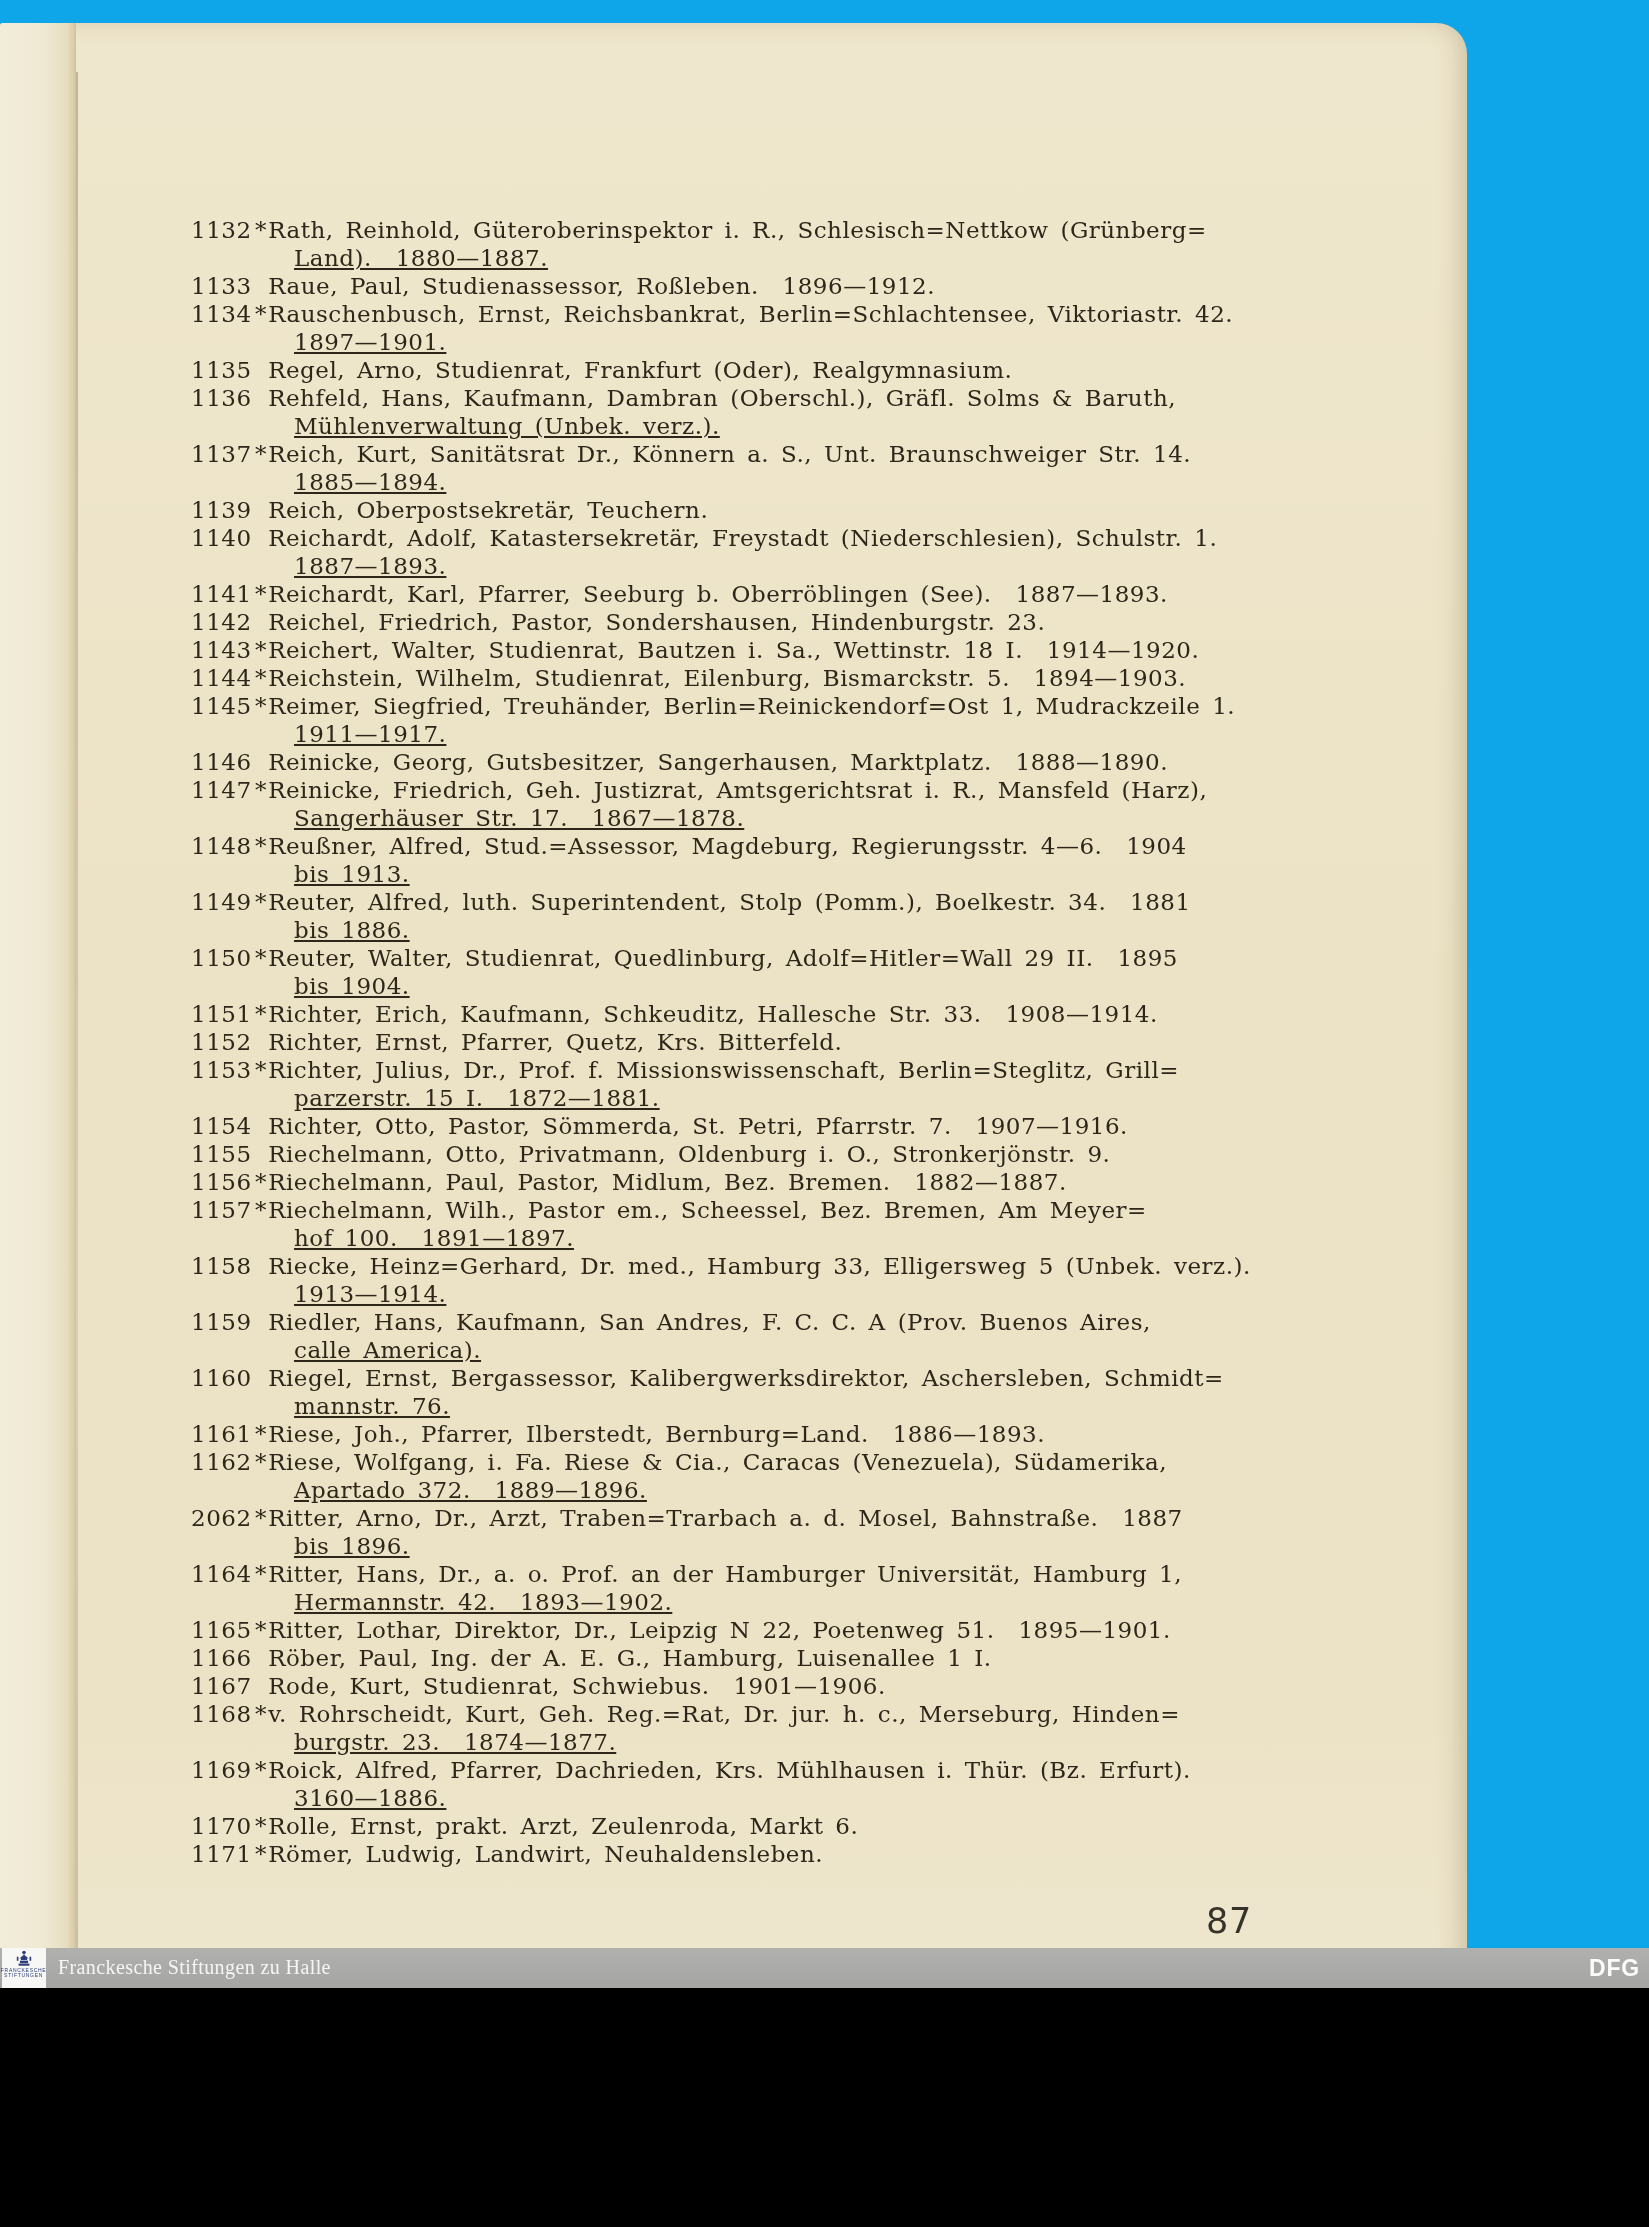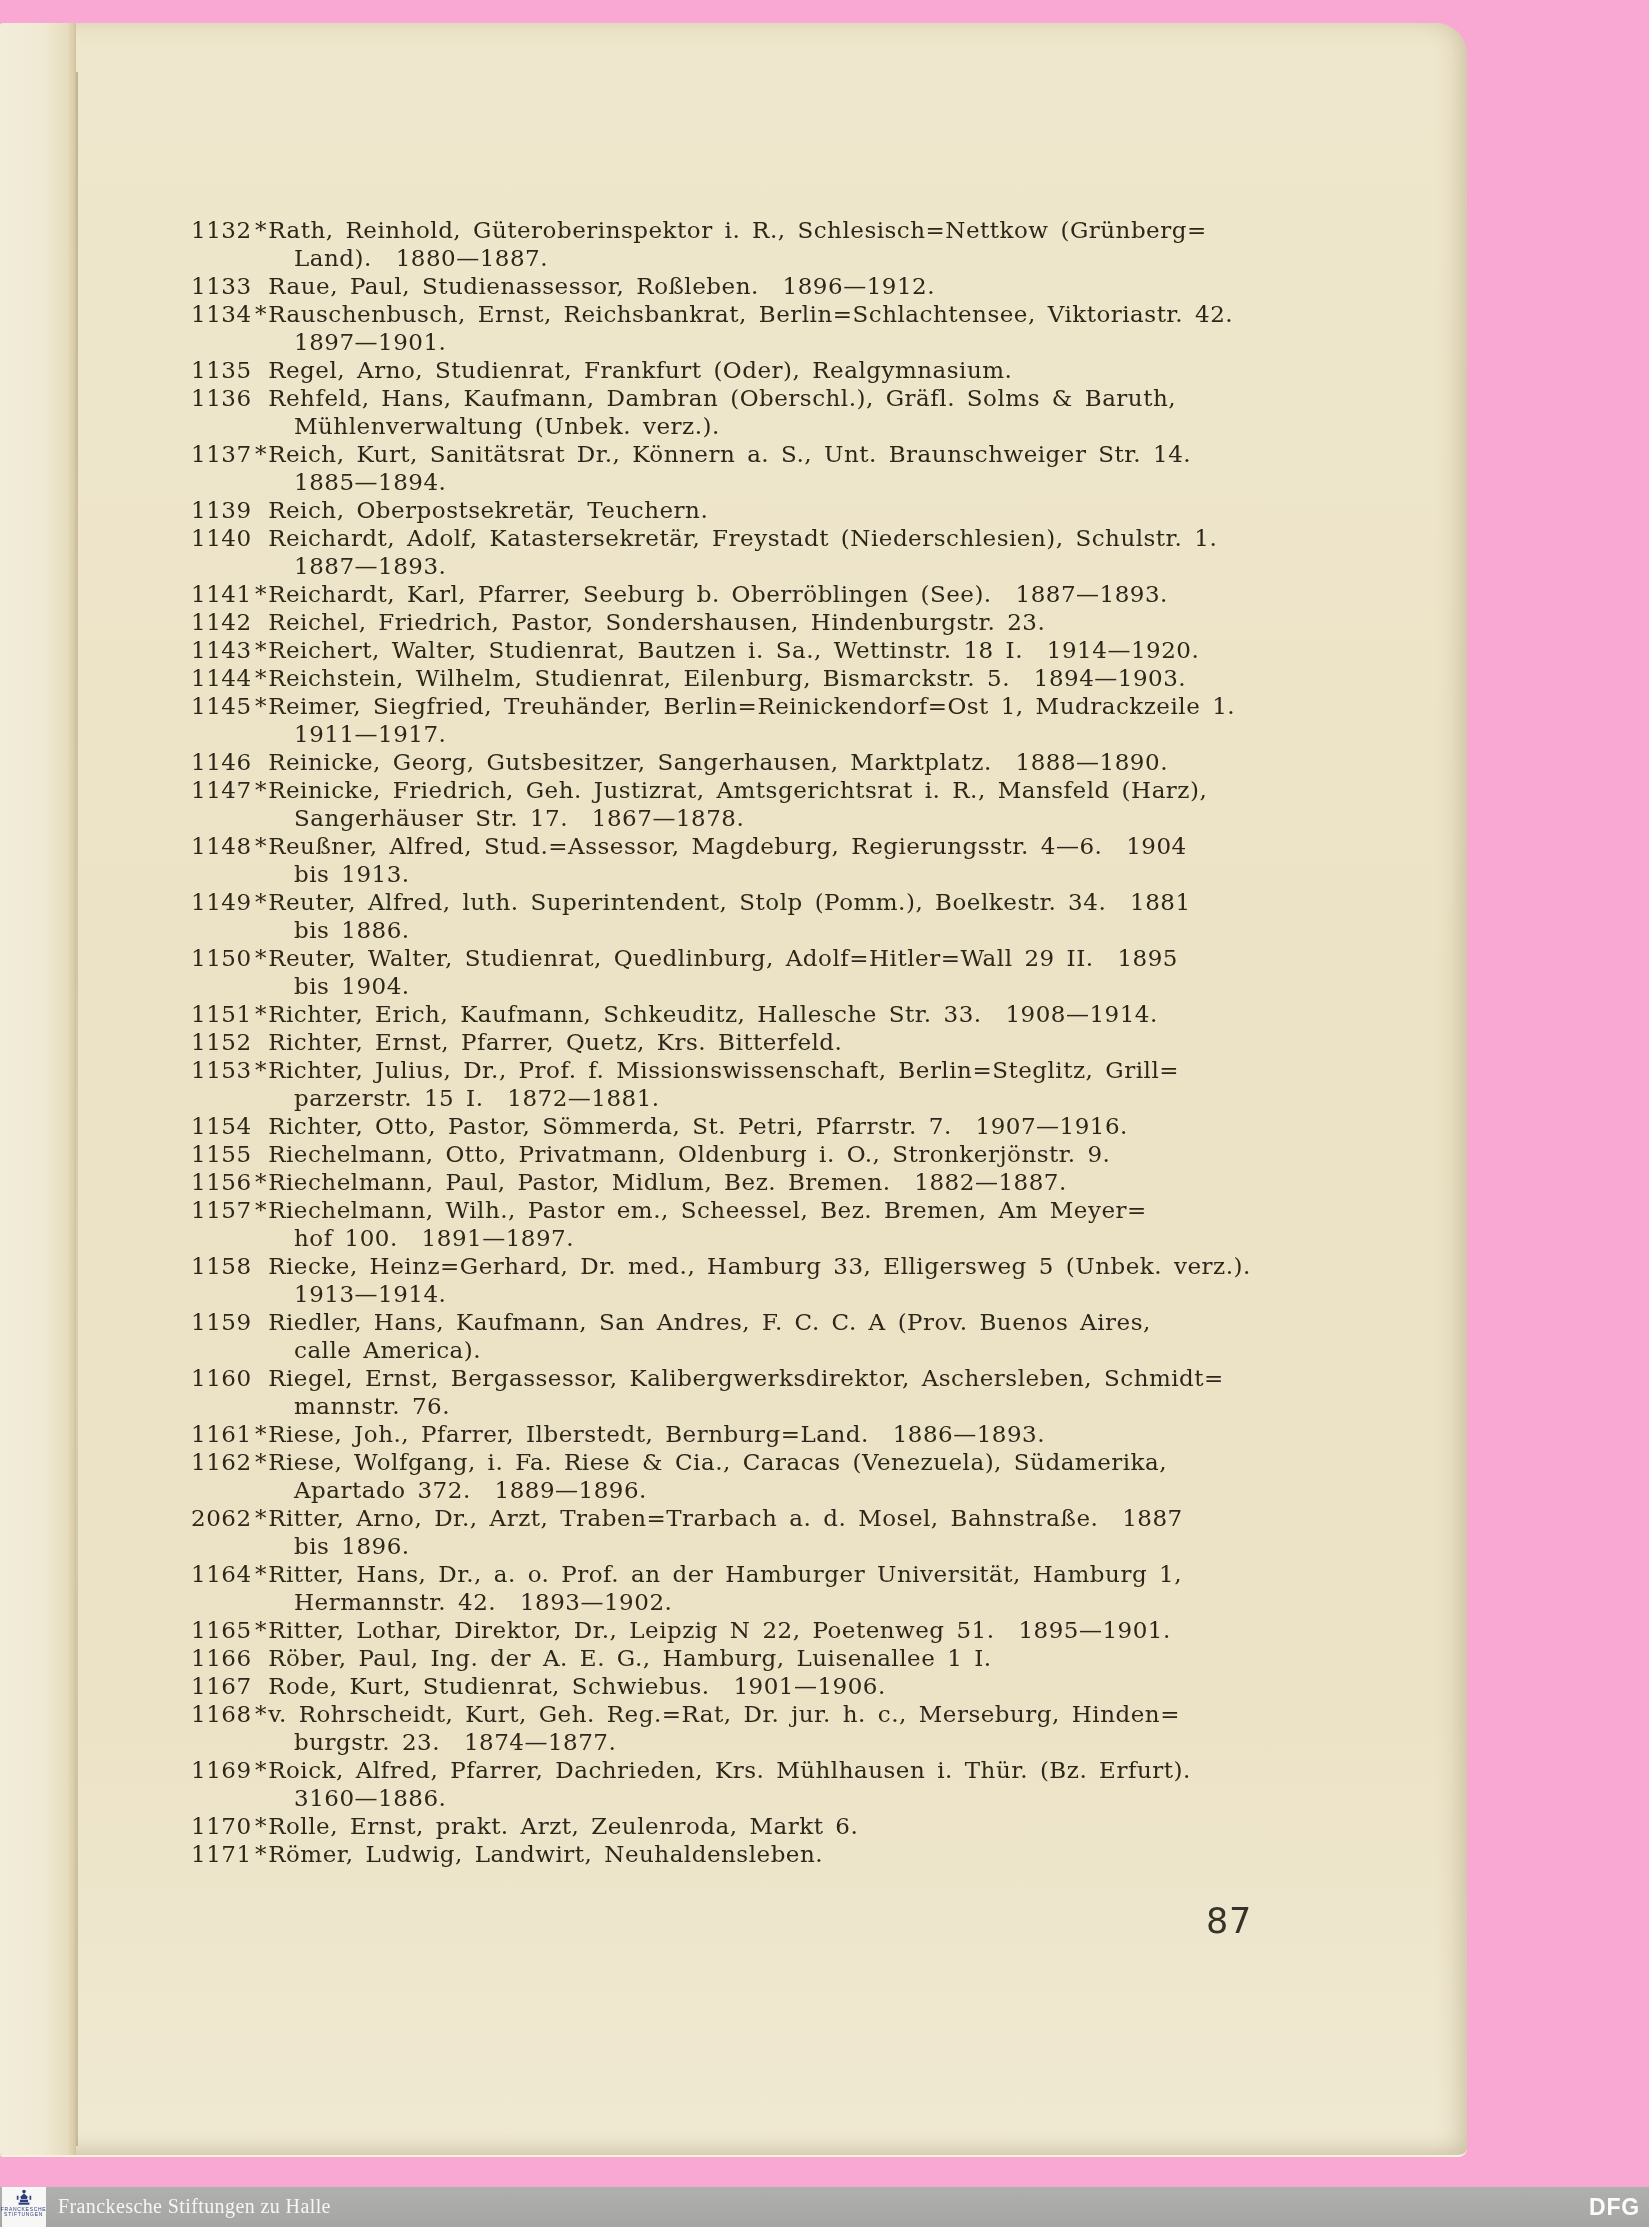--- a/index.html
+++ b/index.html
@@ -1,18 +1,18 @@
 <!DOCTYPE html>
 <html style="font-size:13.2px"><head>
 <meta charset="utf-8">
 <style>
   html,body { margin:0; padding:0; background:#000; }
   .stage {
-    position:relative; width:1650px; height:2227px;
-    background:#f9a8d4; overflow:hidden;
+    position:relative; width:1650px; height:1988px;
+    background:#0ea5e9; overflow:hidden;
     font-family:"DejaVu Serif", serif;
   }
   
   .paper {
     position:absolute; left:0; top:23px; width:1467px; height:2132px;
     background:linear-gradient(180deg,#efe7cd 0%, #ece3c6 45%, #ece3c7 80%, #f0e9d2 100%);
     border-radius:3.3px 31px 8.2px 3.3px;
     box-shadow:inset -11.5px 0 21.4px rgba(120,100,60,.18), inset 0 -8.2px 15px rgba(130,110,70,.14);
     border-bottom:2.5px solid #f7f2e0;
   }
@@ -26,21 +26,21 @@
     background:linear-gradient(180deg, rgba(140,120,85,.45), rgba(140,120,85,.18) 60%, rgba(140,120,85,.4));
   }
   
   .entries {
     position:absolute; left:191px; top:193px; width:1155px;
     font-size:23px; line-height:28px; color:#2e2719;
     letter-spacing:0.5px; word-spacing:4.1px;
   }
   .entry { padding-left:103px; }
   .entry .first { text-indent:-103px; white-space:pre-wrap; }
-  .entry .cont  { white-space:pre-wrap; }
+  .entry .cont  { white-space:pre-wrap;text-decoration:underline; }
   .num  { display:inline-block; width:64px; text-indent:0; }
   .star { display:inline-block; width:13.2px; text-indent:0; }
   .page-number {
     position:absolute; left:1206px; top:1878px; width:74px;
     font-family:"DejaVu Sans", sans-serif; font-size:35px; color:#37332b;
     letter-spacing:0.8px;
   }
   
   .footer-bar {
     position:absolute; left:0; bottom:0; width:1650px; height:40px;

